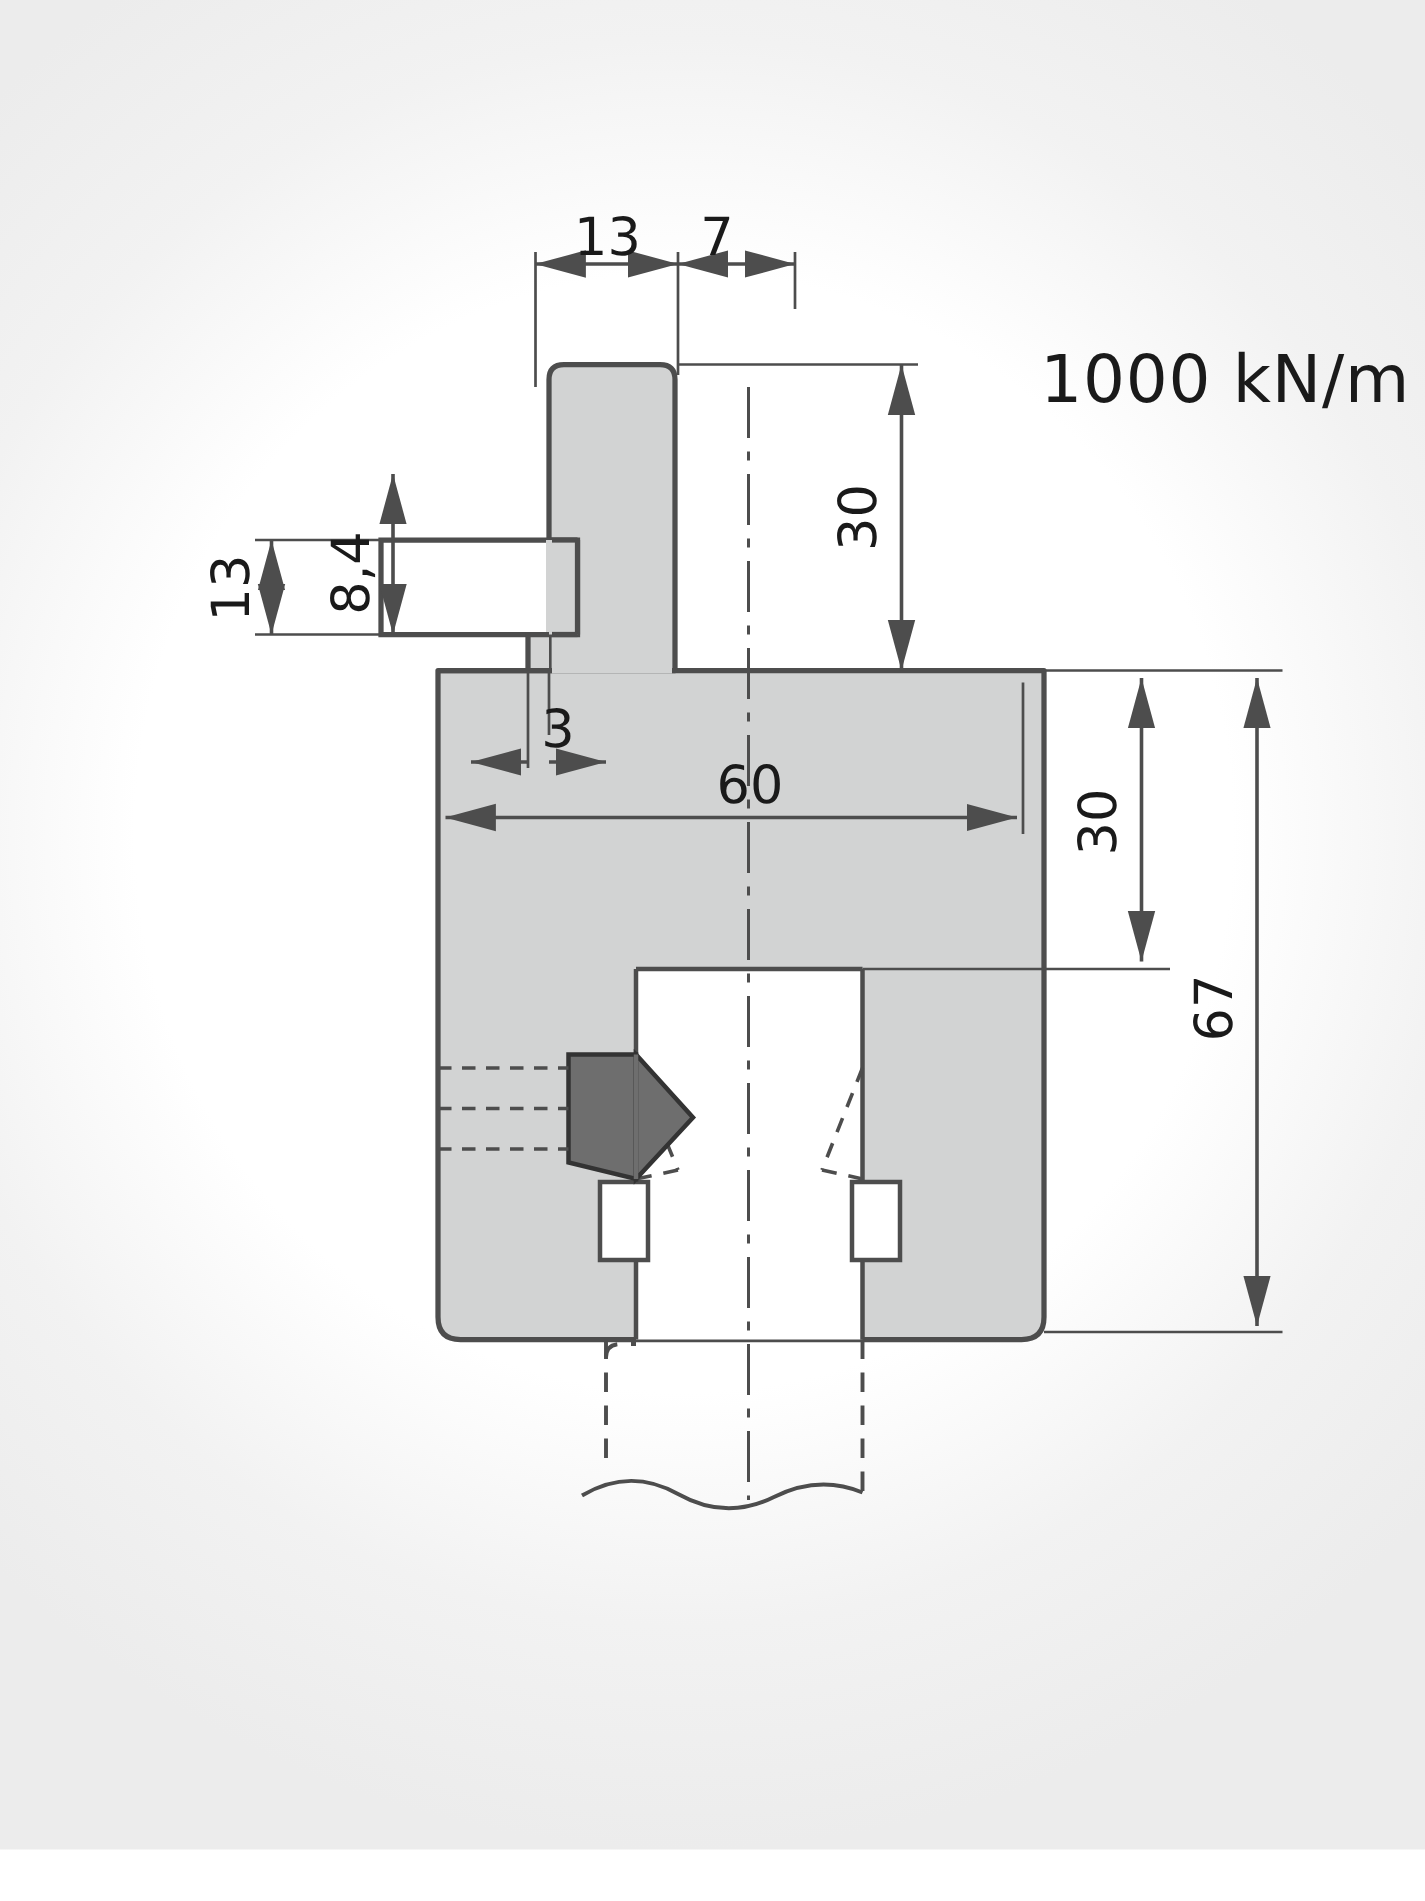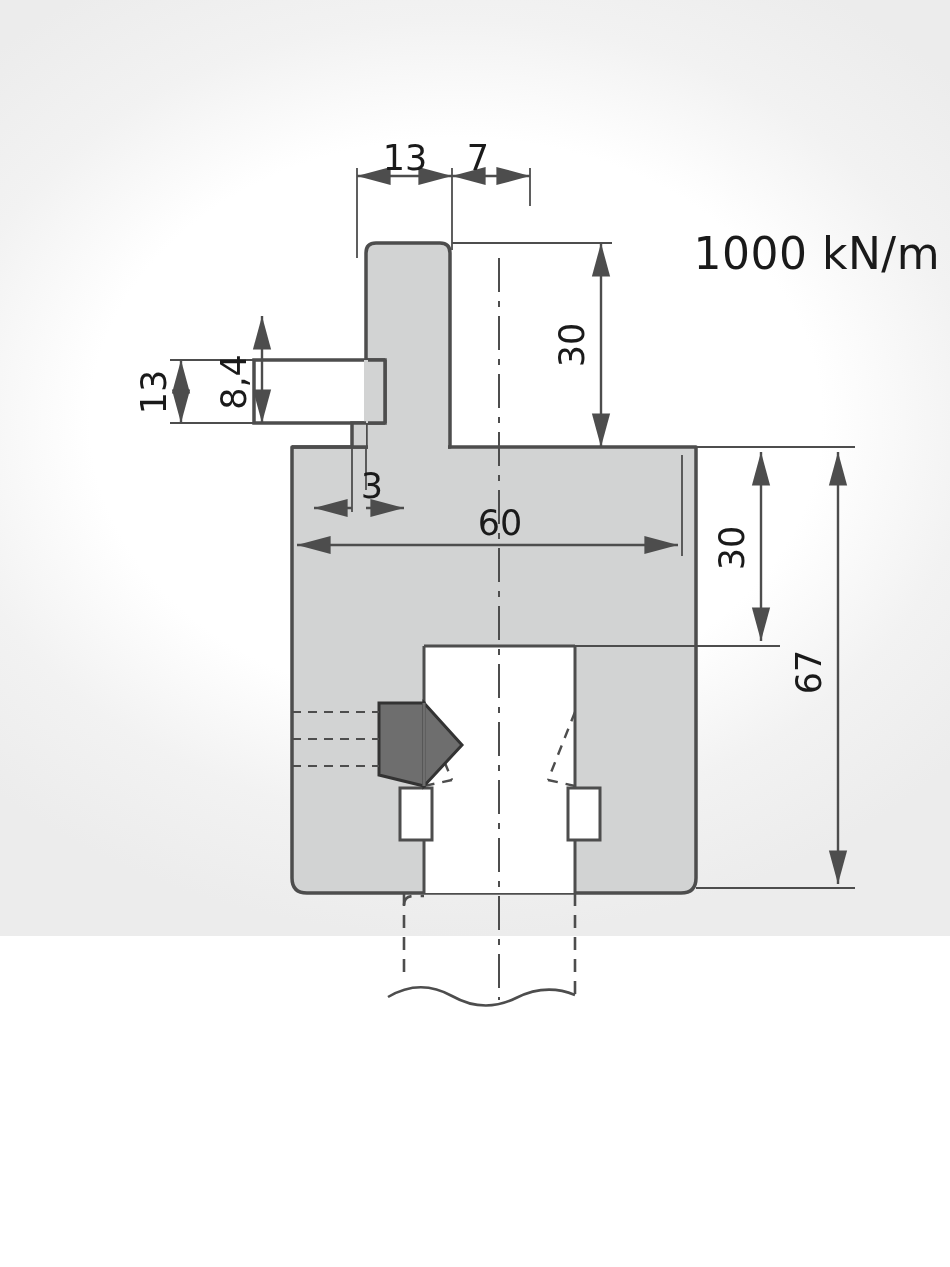--- a/index.html
+++ b/index.html
@@ -11,21 +11,21 @@
     width: 950px;
     height: 1267px;
     font-family: "DejaVu Sans", "Liberation Sans", sans-serif;
     position: relative;
     overflow: hidden;
   }
   #stage {
     position: absolute;
     left: 0; top: 0;
     width: 950px;
-    height: 936px;
+    height: 1233px;
     background: radial-gradient(ellipse 70% 55% at 48% 45%, #ffffff 0%, #ffffff 55%, #f2f2f2 78%, #ececec 100%);
   }
   svg.drawing {
     position: absolute;
     left: 0; top: 0;
     width: 950px;
     height: 1267px;
   }
   .load-label {
     position: absolute;

